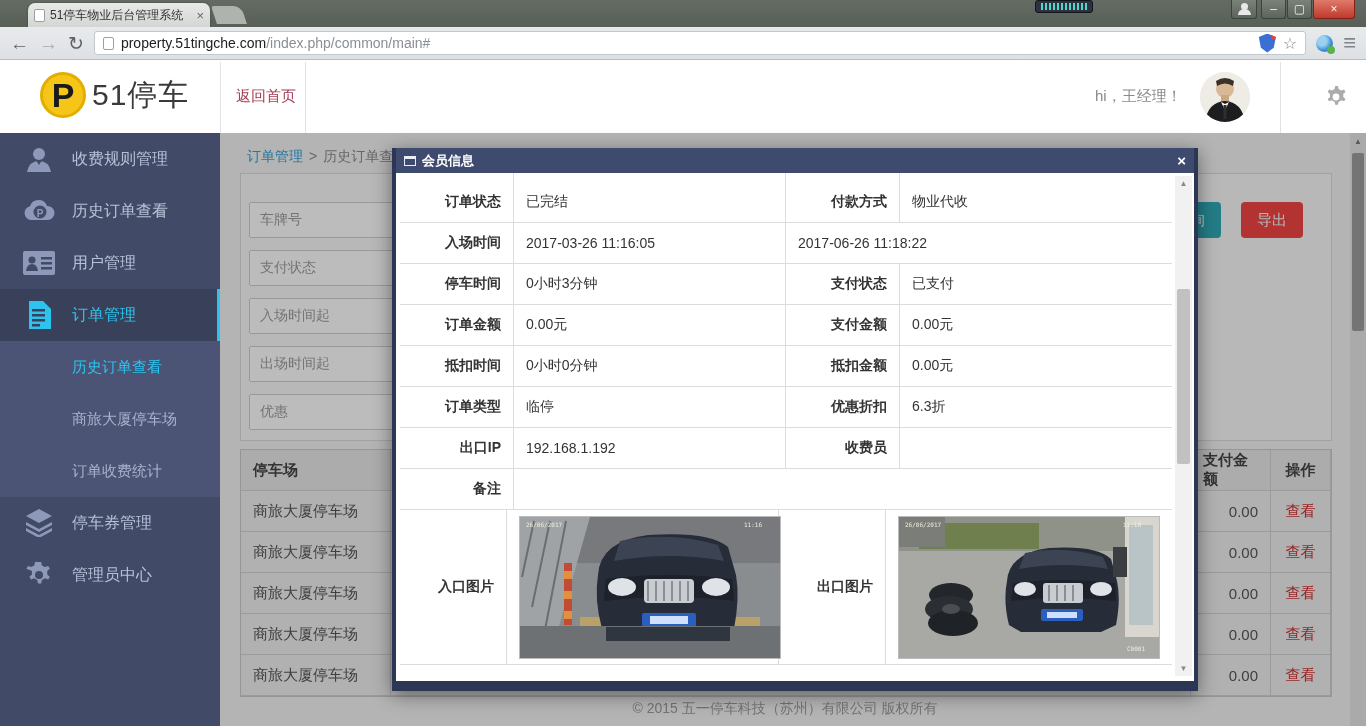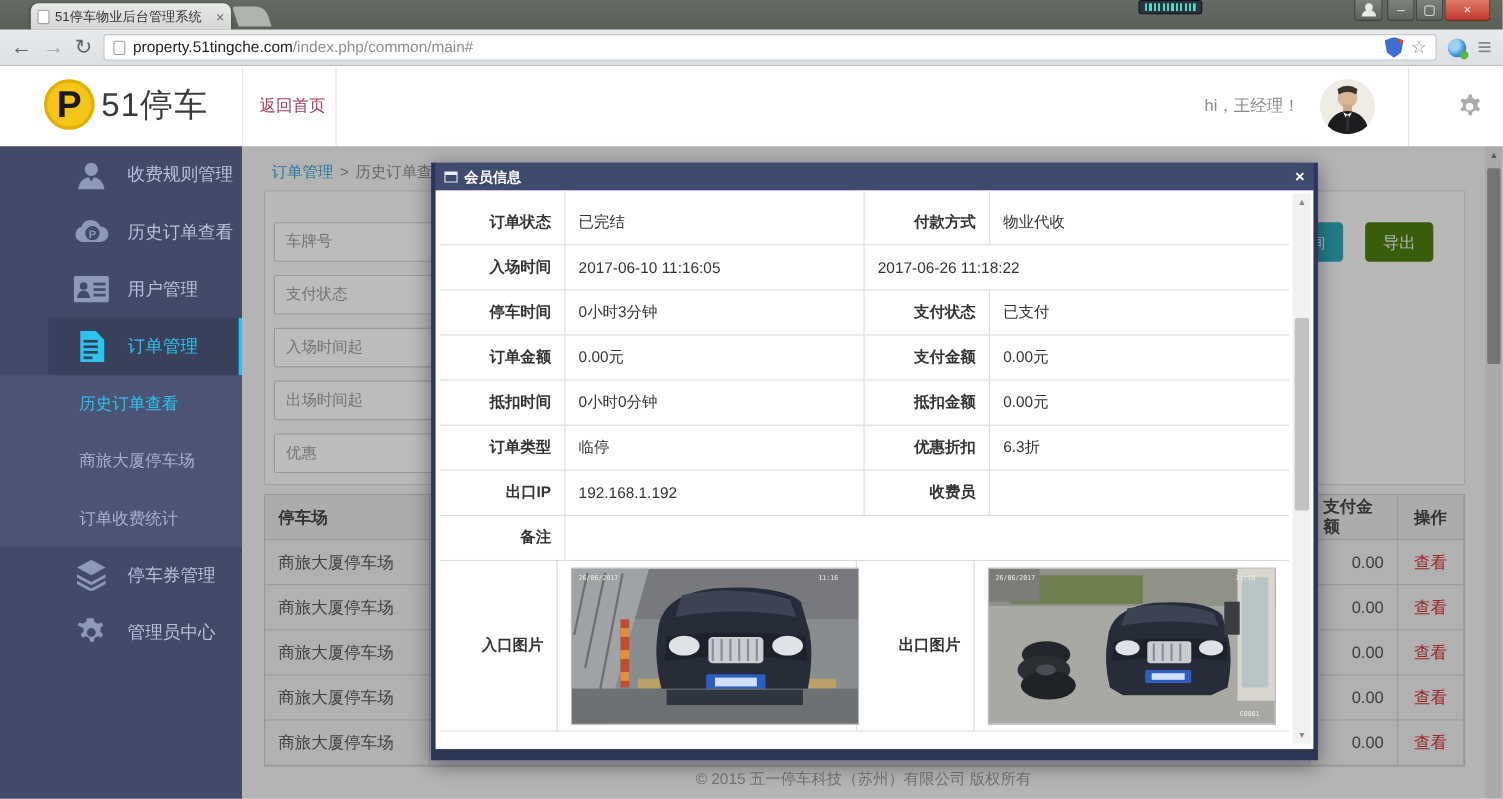--- a/index.html
+++ b/index.html
@@ -42,38 +42,38 @@
   .logo-text { font-size:30px; color:#3a3a3a; letter-spacing:1px; }
   .hdr-divider { top:62px; width:1px; height:71px; background:#e3e3e3; }
   .backhome { left:228px; top:60px; width:76px; height:73px; display:flex; align-items:center; justify-content:center; font-size:15px; color:#a43b55; }
   .greeting { left:1095px; top:60px; height:73px; display:flex; align-items:center; font-size:15px; color:#8a8a8a; }
   .avatar { left:1200px; top:72px; width:50px; height:50px; border-radius:50%; background:#efece6; overflow:hidden; }
   .avatar svg { display:block; }
   .hdr-gear { left:1306px; top:60px; width:60px; height:73px; display:flex; align-items:center; justify-content:center; }
 
   
   .sidebar { left:0; top:133px; width:220px; height:593px; background:#414a66; }
-  .side-item { position:relative; height:52px; display:flex; align-items:center; gap:16px; padding-left:22px; color:#b9c1d8; font-size:16px;margin-left:44px; }
+  .side-item { position:relative; height:52px; display:flex; align-items:center; gap:16px; padding-left:22px; color:#b9c1d8; font-size:16px; }
   .side-item .ic { width:34px; display:flex; justify-content:center; }
   .side-item.active { background:#39415a; color:#2cc3ee; border-right:3px solid #2cc3ee; }
   .submenu { background:#4b5474; }
   .sub-item { height:52px; display:flex; align-items:center; padding-left:72px; color:#a8b1cd; font-size:15px; }
   .sub-item.active { color:#2cc3ee; }
 
   
   .content { left:220px; top:133px; width:1146px; height:593px; background:#f0f0f0; }
   .crumbs { left:247px; top:148px; font-size:14px; display:flex; gap:6px; }
   .crumb-link { color:#31a0d8; }
   .crumb-sep,.crumb-cur { color:#8a8a8a; }
   .filter-panel { left:240px; top:173px; width:1092px; height:268px; background:#f6f6f6; border:1px solid #d9d9d9; }
   .f-input { position:absolute; left:8px; width:210px; height:36px; background:#fbfbfb; border:1px solid #cccccc; border-radius:2px; display:flex; align-items:center; justify-content:space-between; padding:0 10px; font-size:14px; color:#9a9a9a; }
   .f-input .sel-val { color:#4a90d9; }
   .btn { position:absolute; top:28px; width:62px; height:36px; border-radius:4px; color:#eef3f4; font-size:15px; display:flex; align-items:center; justify-content:center; }
   .btn.search { right:110px; background:#2fa7b5; }
-  .btn.export { right:28px; background:#4d7c0f; }
+  .btn.export { right:28px; background:#ef4444; }
 
   .orders { left:240px; top:449px; width:1092px; background:#ececec; border:1px solid #c9c9c9; border-collapse:collapse; }
   .orow { display:flex; height:41px; border-bottom:1px solid #cfcfcf; font-size:15px; color:#555; }
   .orow.head { background:#e6e6e6; font-weight:bold; color:#444; }
   .ocell { display:flex; align-items:center; border-right:1px solid #cfcfcf; padding:0 12px; }
   .c-park { width:150px; }
   .c-mid { flex:1; }
   .c-amt { width:80px; justify-content:flex-end; }
   .c-act { width:60px; justify-content:center; }
   .viewlink { color:#cc3333; }
@@ -359,21 +359,21 @@
         </div>
 
       <div class="m-row">
         <div class="m-cell m-label">订单状态</div>
         <div class="m-cell m-val1">已完结</div>
         <div class="m-cell m-label2">付款方式</div>
         <div class="m-cell m-val2">物业代收</div>
       </div>
       <div class="m-row">
         <div class="m-cell m-label">入场时间</div>
-        <div class="m-cell m-val1">2017-06-10 11:16:05</div>
+        <div class="m-cell m-val1">2017-03-26 11:16:05</div>
         <div class="m-cell m-val2">2017-06-26 11:18:22</div>
       </div>
       <div class="m-row">
         <div class="m-cell m-label">停车时间</div>
         <div class="m-cell m-val1">0小时3分钟</div>
         <div class="m-cell m-label2">支付状态</div>
         <div class="m-cell m-val2">已支付</div>
       </div>
       <div class="m-row">
         <div class="m-cell m-label">订单金额</div>

